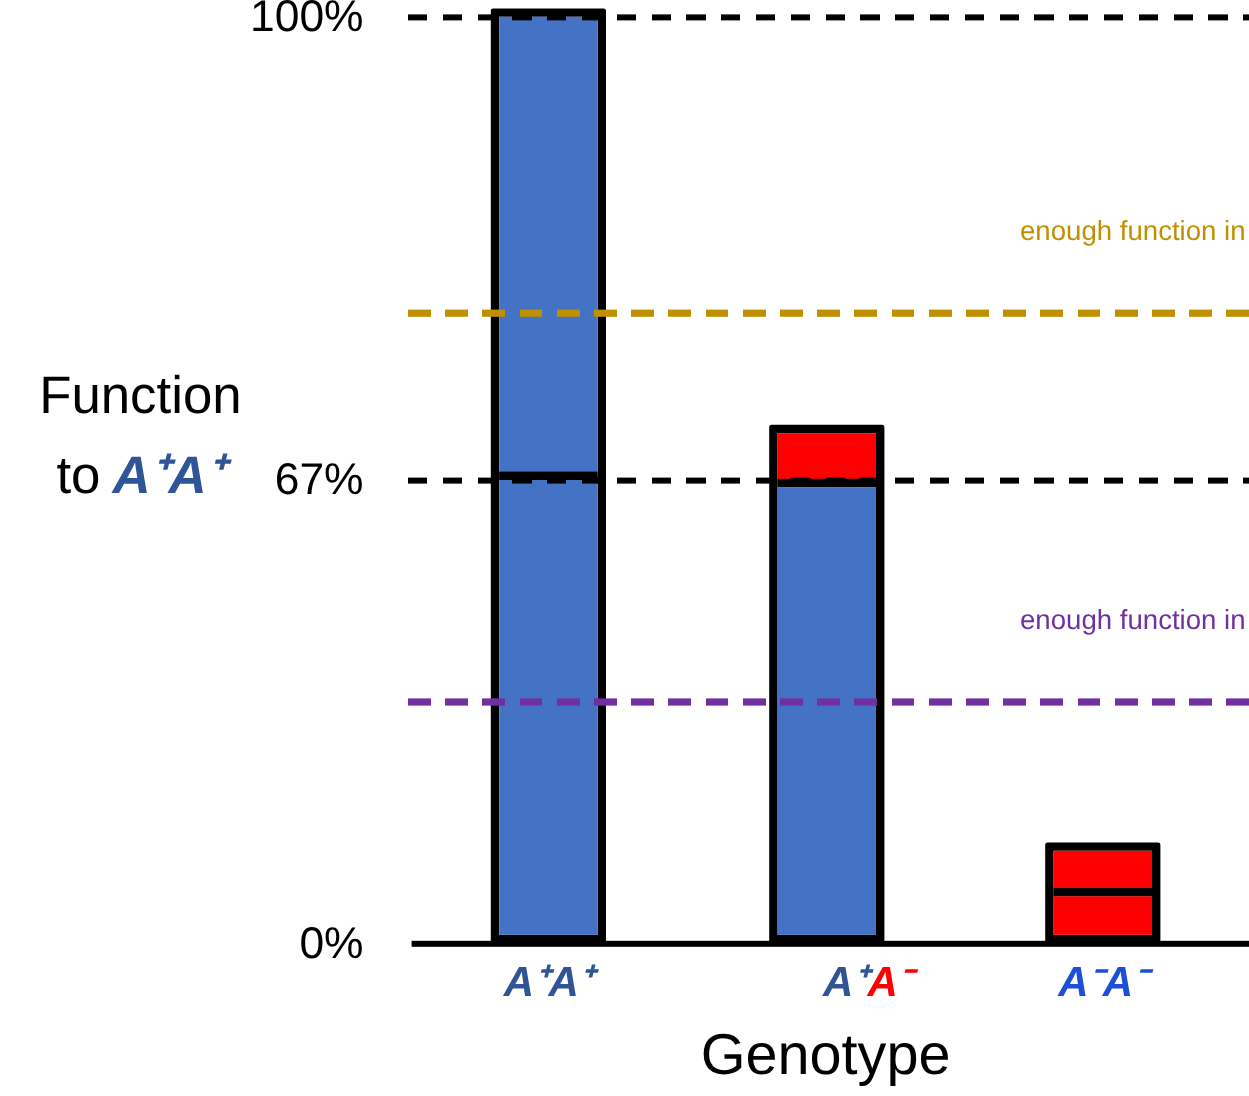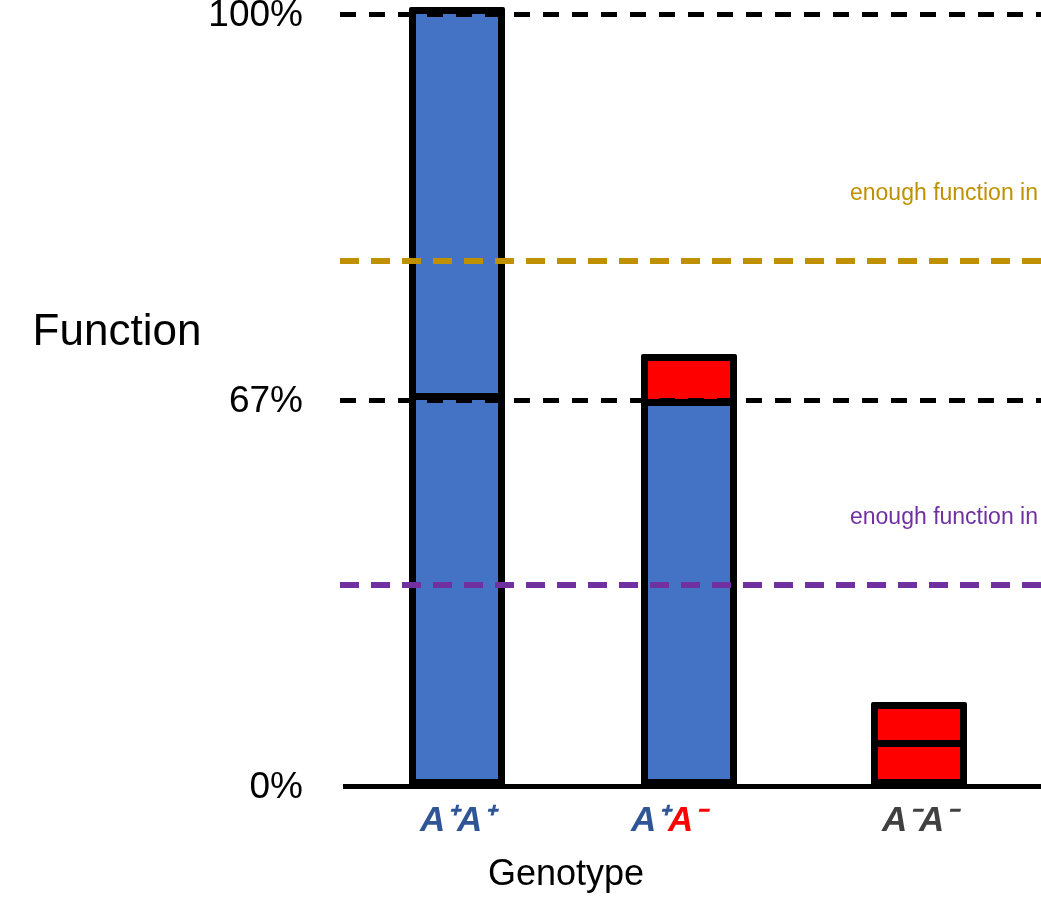--- a/index.html
+++ b/index.html
@@ -82,30 +82,30 @@
     width: 200px;
     text-align: center;
     font-size: 35px;
     line-height: 44px;
     font-style: italic;
     font-weight: bold;
     z-index: 2;
     white-space: nowrap;
   }
   .xlab-0 { left: 357px; }
-  .xlab-1 { left: 568px; }
+  .xlab-1 { left: 623px; }
   .xlab-2 { left: 819px; }
 
   
   .xtitle {
     position: absolute;
     top: 852px; left: 488px;
     width: 400px;
-    text-align: left;
-    font-size: 36px;
+    text-align: center;
+    font-size: 48px;
     color: #000000;
   }
 
   
   .annotation {
     position: absolute;
     left: 541px;
     width: 497px;
     text-align: right;
     font-size: 23px;
@@ -114,20 +114,21 @@
     white-space: nowrap;
   }
 </style>
 </head>
 <body>
 
 <div id="figure">
 
   <div class="ytitle">
     <div>Function</div>
+    <div><span>to</span><span class="gen-inline" style="color: rgb(47, 85, 151);">A⁺A⁺</span></div>
   </div>
 
   <div class="ytick" style="top: -6px;">100%</div>
   <div class="ytick" style="top: 380px;">67%</div>
   <div class="ytick" style="top: 766px;">0%</div>
 
   <div class="refline" style="top: 11.5px; height: 5px; background: repeating-linear-gradient(90deg, rgb(0, 0, 0) 0px, rgb(0, 0, 0) 16px, transparent 16px, transparent 29px);"></div>
   <div class="refline" style="top: 258.04px; height: 6px; background: repeating-linear-gradient(90deg, rgb(191, 144, 0) 0px, rgb(191, 144, 0) 19px, transparent 19px, transparent 31px);"></div>
   <div class="refline" style="top: 397.5px; height: 5px; background: repeating-linear-gradient(90deg, rgb(0, 0, 0) 0px, rgb(0, 0, 0) 16px, transparent 16px, transparent 29px);"></div>
   <div class="refline" style="top: 582.28px; height: 6px; background: repeating-linear-gradient(90deg, rgb(112, 48, 160) 0px, rgb(112, 48, 160) 19px, transparent 19px, transparent 31px);"></div>
@@ -142,21 +143,21 @@
     </div>
   <div class="bar bar-2" style="height: 84.2px;">
       <div class="bar-segment" style="flex-grow: 5; background: rgb(255, 0, 0);"></div>
       <div class="bar-segment" style="flex-grow: 5; background: rgb(255, 0, 0); border-bottom: 7px solid rgb(0, 0, 0);"></div>
     </div>
 
   <div class="axis-line"></div>
 
   <div class="xlab xlab-0"><span style="color: rgb(47, 85, 151);">A⁺A⁺</span></div>
   <div class="xlab xlab-1"><span style="color: rgb(47, 85, 151);">A⁺</span><span style="color: rgb(255, 0, 0);">A⁻</span></div>
-  <div class="xlab xlab-2"><span style="color: #404040; margin-top: 16px;">A⁻A⁻</span></div>
+  <div class="xlab xlab-2"><span style="color: #1d4ed8; margin-top: 16px;">A⁻A⁻</span></div>
 
   <div class="xtitle">Genotype</div>
 
   <div class="annotation" style="top: 171.04px; color: rgb(191, 144, 0);">
     <div>enough function in</div>
   </div>
   <div class="annotation" style="top: 495.28px; color: rgb(112, 48, 160);">
     <div>enough function in</div>
   </div>
 

